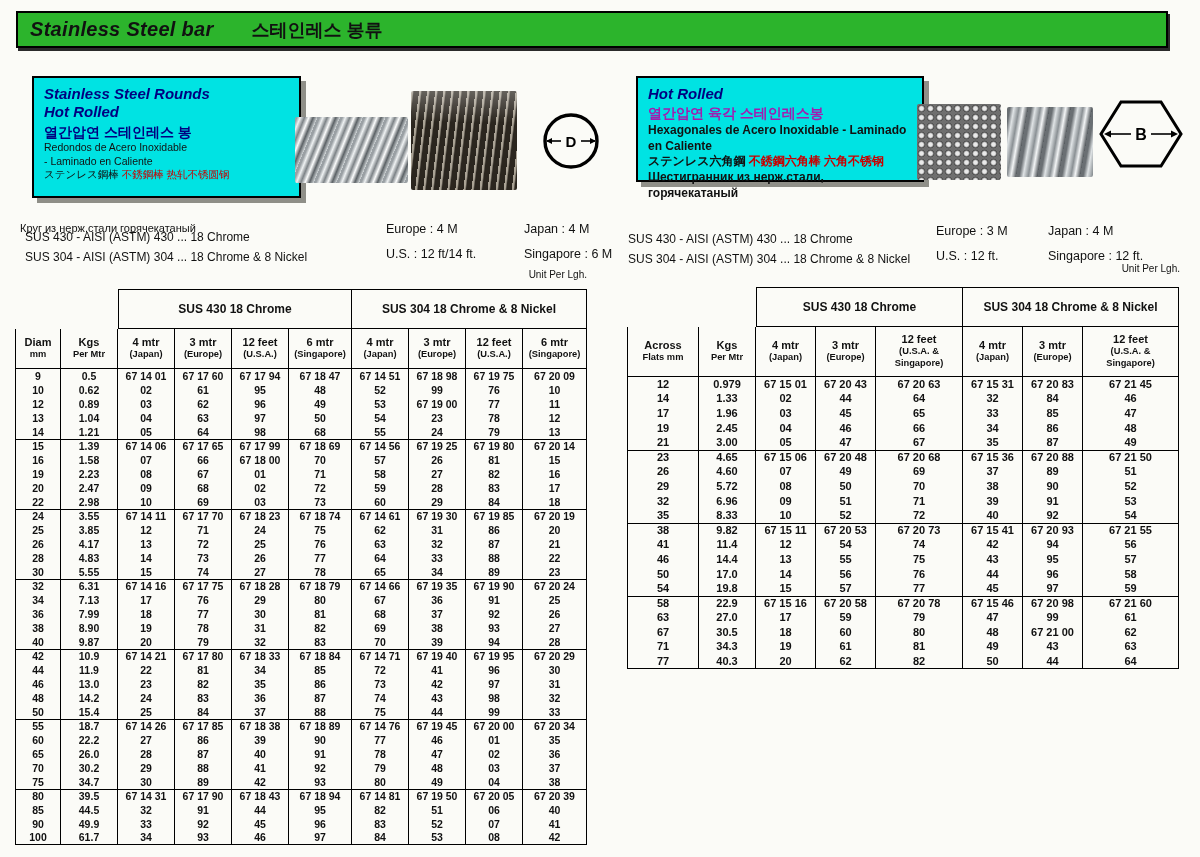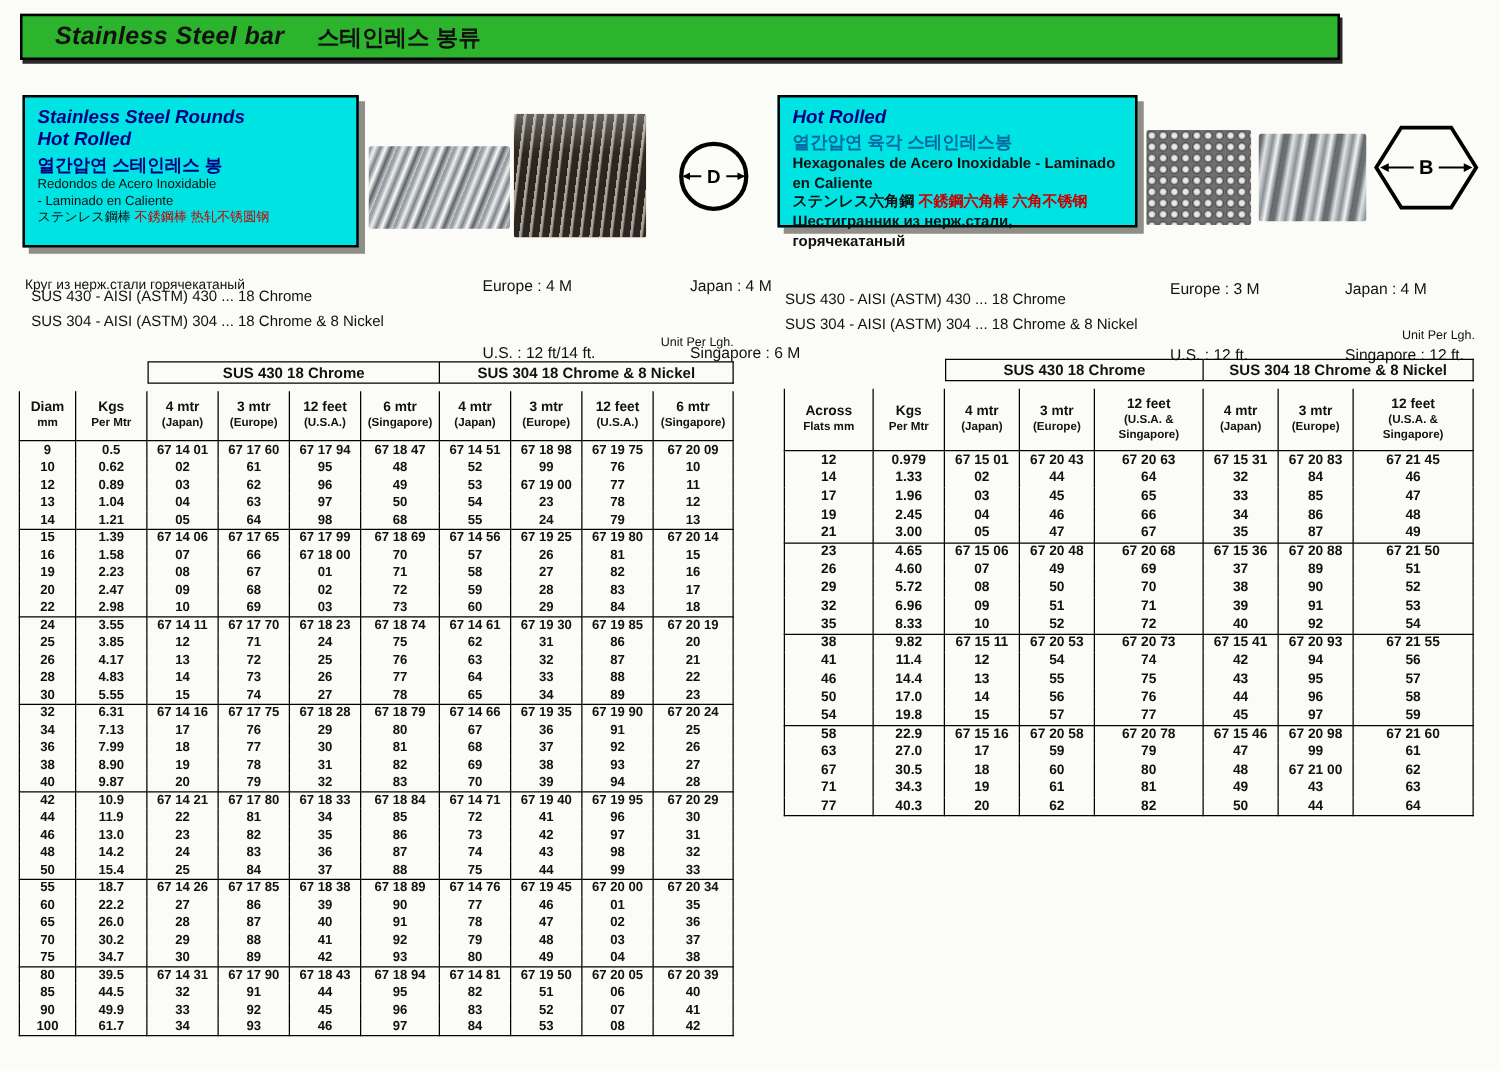--- a/index.html
+++ b/index.html
@@ -2,28 +2,28 @@
 <html><head>
 <meta charset="utf-8">
 <style>
   * { margin:0; padding:0; box-sizing:border-box; }
   html,body { width:1200px; height:857px; overflow:hidden; }
   body { position:relative; background:#fbfbf7; color:#111;
          font-family:"Liberation Sans", sans-serif; }
   .abs { position:absolute; }
 
   
-  .banner { left:16px; top:11px; width:1056px; height:37px;
+  .banner { left:16px; top:11px; width:1152px; height:37px;
             border:2px solid #000; box-shadow:2px 3px 0 #2a2a2a;
-            display:flex; align-items:center; padding-left:26px; gap:26px; }
+            display:flex; align-items:center; padding-left:12px; gap:38px; }
   .banner-en { font-size:20px; font-weight:bold; font-style:italic; letter-spacing:.3px; }
   .banner-kr { font-size:18px; font-weight:bold; }
 
   
-  .infobox { border:2px solid #000; box-shadow:5px 5px 0 #8f8f88; padding:7px 10px 4px; }
+  .infobox { border:2px solid #000; box-shadow:5px 5px 0 #8f8f88; padding:7px 10px 4px;margin-left:14px; }
   .ib-title { font-size:15px; font-weight:bold; font-style:italic; line-height:1.22; }
   .ib-kr    { font-size:14px; font-weight:bold; margin-top:2px; line-height:1.25; }
   .ib-sm    { font-size:10.5px; line-height:1.3; }
   .ib-xs    { font-size:12px;  line-height:1.32;font-weight:bold; }
   #rounds-box { left:18px; top:76px; width:269px; height:122px; }
   #hex-box    { left:622px; top:76px; width:288px; height:106px; }
   .ru-note { left:20px; top:202px; font-size:11px;margin-top:20px; }
 
   
   .photo { border-radius:2px; }
@@ -39,35 +39,35 @@
     background-size:9px 9px; }
   .photo-hexbars { left:1007px; top:107px; width:86px; height:70px;
     background:repeating-linear-gradient(100deg,#6a6f73 0 3px,#dfe3e5 7px,#8a9094 12px,#f2f4f5 16px,#565b5f 21px); }
   #d-diagram   { left:539px;  top:109px; width:64px; height:64px; }
   #hex-diagram { left:1097px; top:91px;  width:88px; height:86px; }
 
   
   .spec { font-size:12px; line-height:20px; }
   #rounds-spec { left:25px;  top:227px; }
   #hex-spec    { left:628px; top:229px; }
-  .lengths { display:grid; font-size:12.5px; line-height:25px;gap:28px; }
+  .lengths { display:grid; font-size:12.5px; line-height:25px; }
   #rounds-lengths { left:386px; top:217px; grid-template-columns:138px auto; }
   #hex-lengths    { left:936px; top:219px; grid-template-columns:112px auto; }
   .unit-note { font-size:10px; text-align:right; }
   #rounds-unit { left:470px;  top:269px; width:117px; }
   #hex-unit    { left:1072px; top:263px; width:108px; }
 
   
   .cat-table { display:grid; background:#fff0; }
   #rounds-table { left:15px; top:289px;
     grid-template-columns:46px 57px 57px 57px 57px 63px 57px 57px 57px 64px; }
   #hex-table { left:627px; top:287px;
     grid-template-columns:72px 57px 60px 60px 87px 60px 60px 96px; }
 
-  .tt { height:18px; display:flex; align-items:center; justify-content:center;
+  .tt { height:40px; display:flex; align-items:center; justify-content:center;
         font-weight:bold; font-size:12px; border:1.6px solid #000; }
   .tt2 { border-left:none; }
   .tt-spacer { height:24px; }
   #rounds-table .tt-spacer { grid-column:1/3; } #rounds-table .tt1 { grid-column:3/7; } #rounds-table .tt2 { grid-column:7/11; }
   #hex-table   .tt-spacer { grid-column:1/3; } #hex-table   .tt1 { grid-column:3/6; } #hex-table   .tt2 { grid-column:6/9; }
 
   .th { display:flex; flex-direction:column; align-items:center; justify-content:center;
         font-weight:bold; border-right:1px solid #000; border-bottom:1.6px solid #000; }
   #rounds-table .th { height:40px; }
   #hex-table   .th { height:50px;align-items:center; }
@@ -122,21 +122,21 @@
 <div class="abs lengths" id="rounds-lengths">
   <span>Europe : 4 M</span>
   <span>Japan : 4 M</span>
   <span>U.S. : 12 ft/14 ft.</span>
   <span>Singapore : 6 M</span>
 </div>
 <div class="abs unit-note" id="rounds-unit">Unit Per Lgh.</div>
 
 <div class="abs infobox" id="hex-box" style="background: rgb(0, 227, 227);">
   <div class="ib-title navy" style="color: rgb(0, 0, 128);">Hot Rolled</div>
-  <div class="ib-kr navy" style="color: #0369a1;">열간압연 육각 스테인레스봉</div>
+  <div class="ib-kr navy" style="color: #a21caf;">열간압연 육각 스테인레스봉</div>
   <div class="ib-xs">Hexagonales de Acero Inoxidable - Laminado en Caliente</div>
   <div class="ib-xs"><span>ステンレス六角鋼</span> <span class="red" style="color: rgb(200, 0, 0);">不銹鋼六角棒 六角不锈钢</span></div>
   <div class="ib-xs">Шестигранник из нерж.стали, горячекатаный</div>
 </div>
 
 <div class="abs photo photo-rodends"></div>
 <div class="abs photo photo-hexbars"></div>
 <div class="abs" id="hex-diagram">
   <svg width="88" height="86" viewBox="0 0 88 86">
     <polygon points="4,43 24,11 64,11 84,43 64,75 24,75" fill="none" stroke="#000" stroke-width="3"></polygon>

